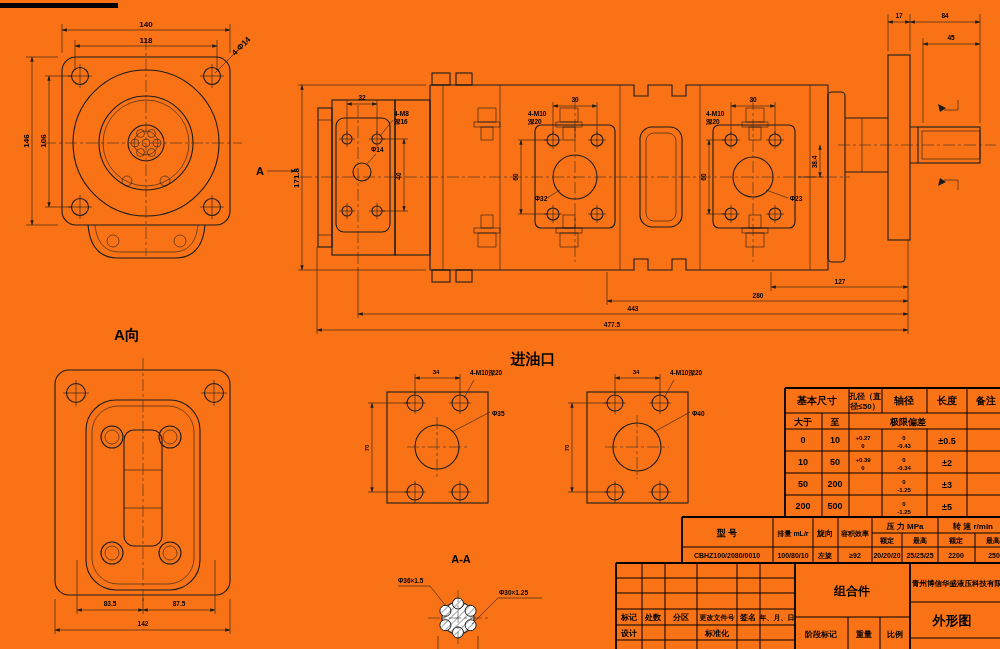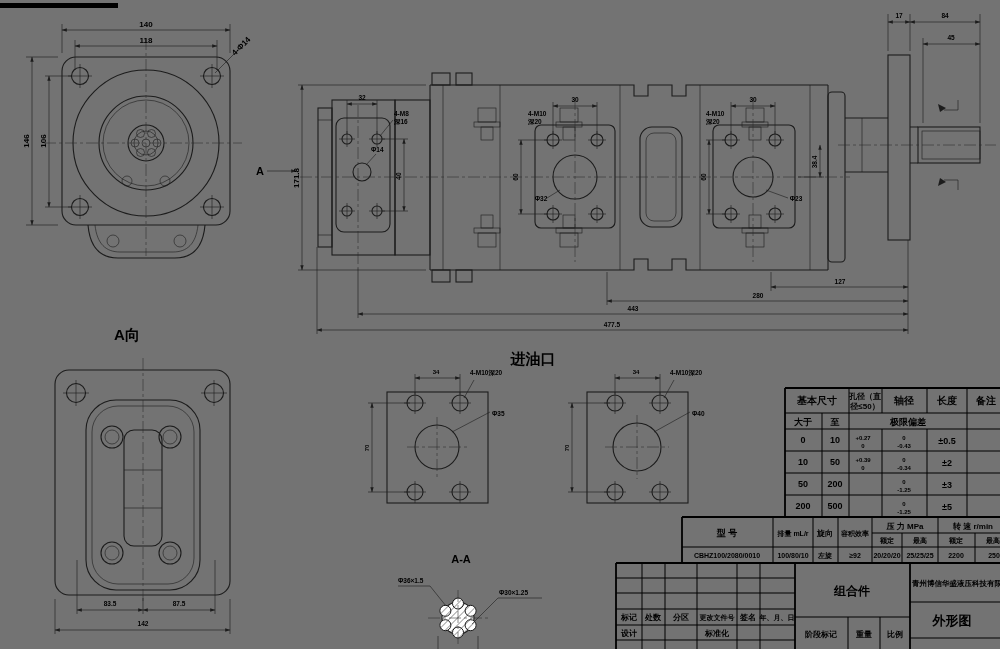--- a/index.html
+++ b/index.html
@@ -1,16 +1,16 @@
 <!DOCTYPE html>
 <html><head>
 <meta charset="utf-8">
 <style>
   html,body{margin:0;padding:0;background:#fff;}
-  .page{position:relative;width:1000px;height:649px;background:#737373;overflow:hidden;
+  .page{position:relative;width:1000px;height:649px;background:#f97316;overflow:hidden;
         font-family:"Liberation Sans",sans-serif;}
   svg{position:absolute;left:0;top:0;}
   svg text{font-family:"Liberation Sans","DejaVu Sans",sans-serif;fill:#000;font-weight:bold;}
   .ol{fill:none;stroke:#1c1c1c;stroke-width:1.1;}
   .tn{fill:none;stroke:#1c1c1c;stroke-width:0.6;}
   .cl{fill:none;stroke:#2a2a2a;stroke-width:0.55;stroke-dasharray:12 3 3 3;}
   .dim{fill:none;stroke:#1c1c1c;stroke-width:0.6;}
   .grid{stroke:#000;stroke-width:1;}
   .grid2{stroke:#000;stroke-width:1.8;}
   .d{font-size:8px;text-anchor:middle;}

